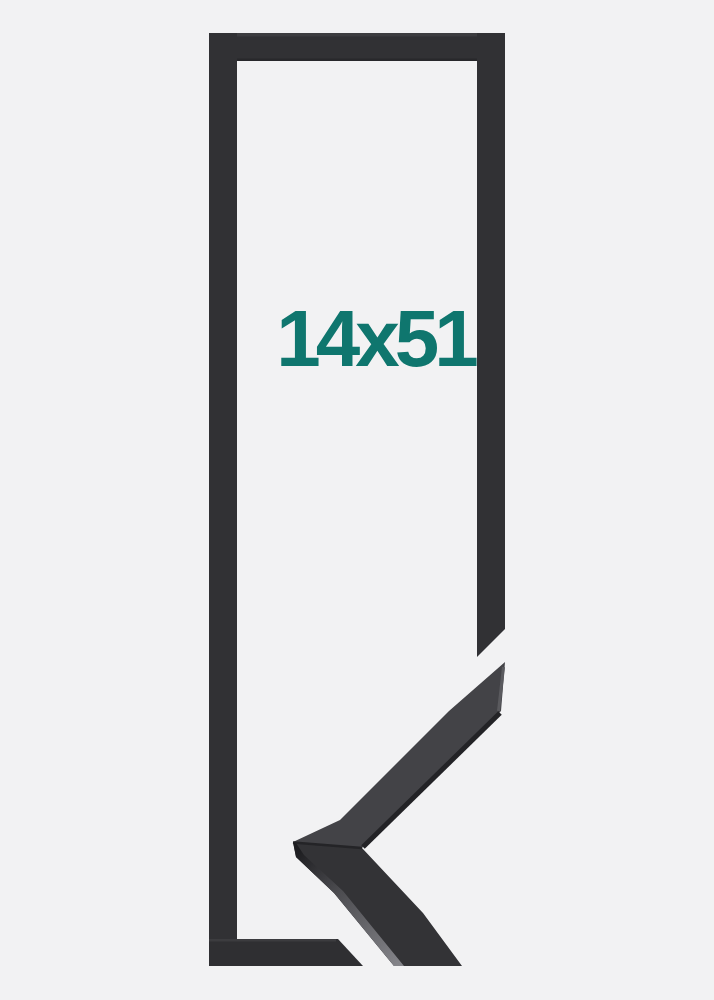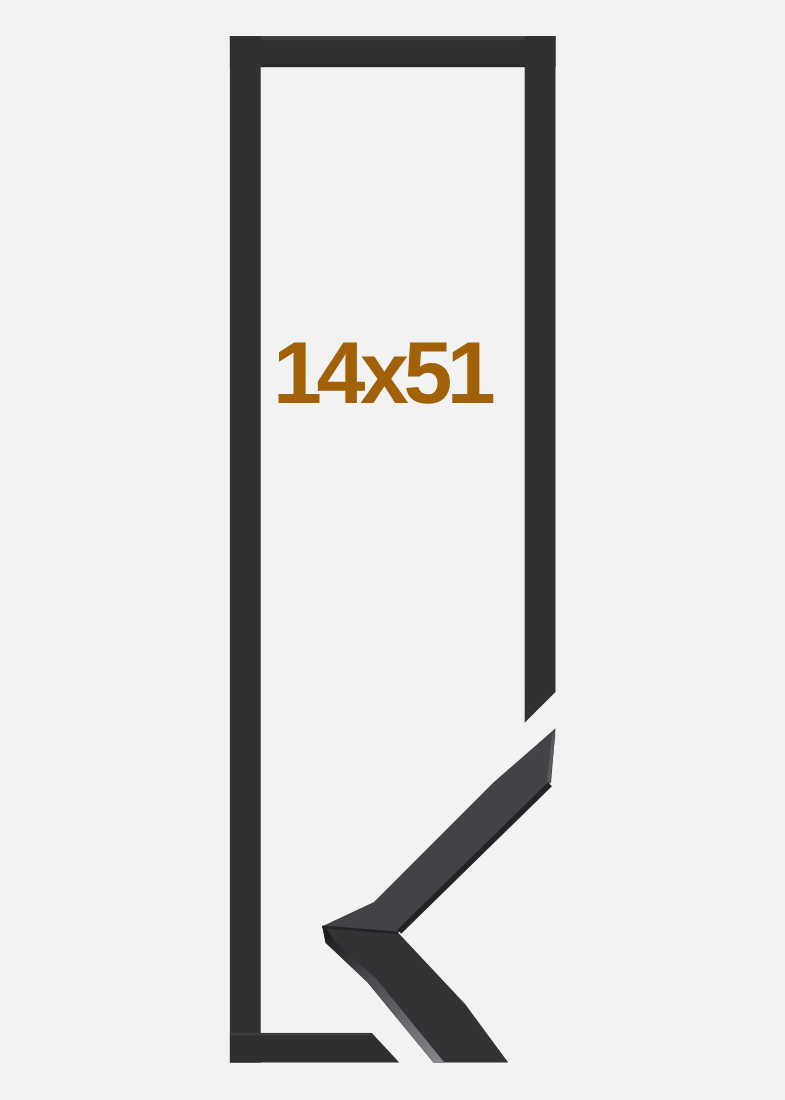--- a/index.html
+++ b/index.html
@@ -6,26 +6,26 @@
   .stage{
     position:relative;
     width:714px;height:1000px;
     background:#f2f2f3;
     overflow:hidden;
     font-family:"Liberation Sans", sans-serif;
   }
   .frame-svg{position:absolute;left:0;top:0;display:block;}
   .size-label{
     position:absolute;
-    left:347px;top:343px;
+    left:375px;top:343px;
     transform:translate(-50%,-54%);
     font-size:80px;
     font-weight:700;
     letter-spacing:-5px;
-    color:#a16207;
+    color:#0f766e;
     white-space:nowrap;
     user-select:none;
   }
 </style>
 </head>
 <body>
 
 <div class="stage">
 
   <svg class="frame-svg" width="714" height="1000" viewBox="0 0 714 1000">

